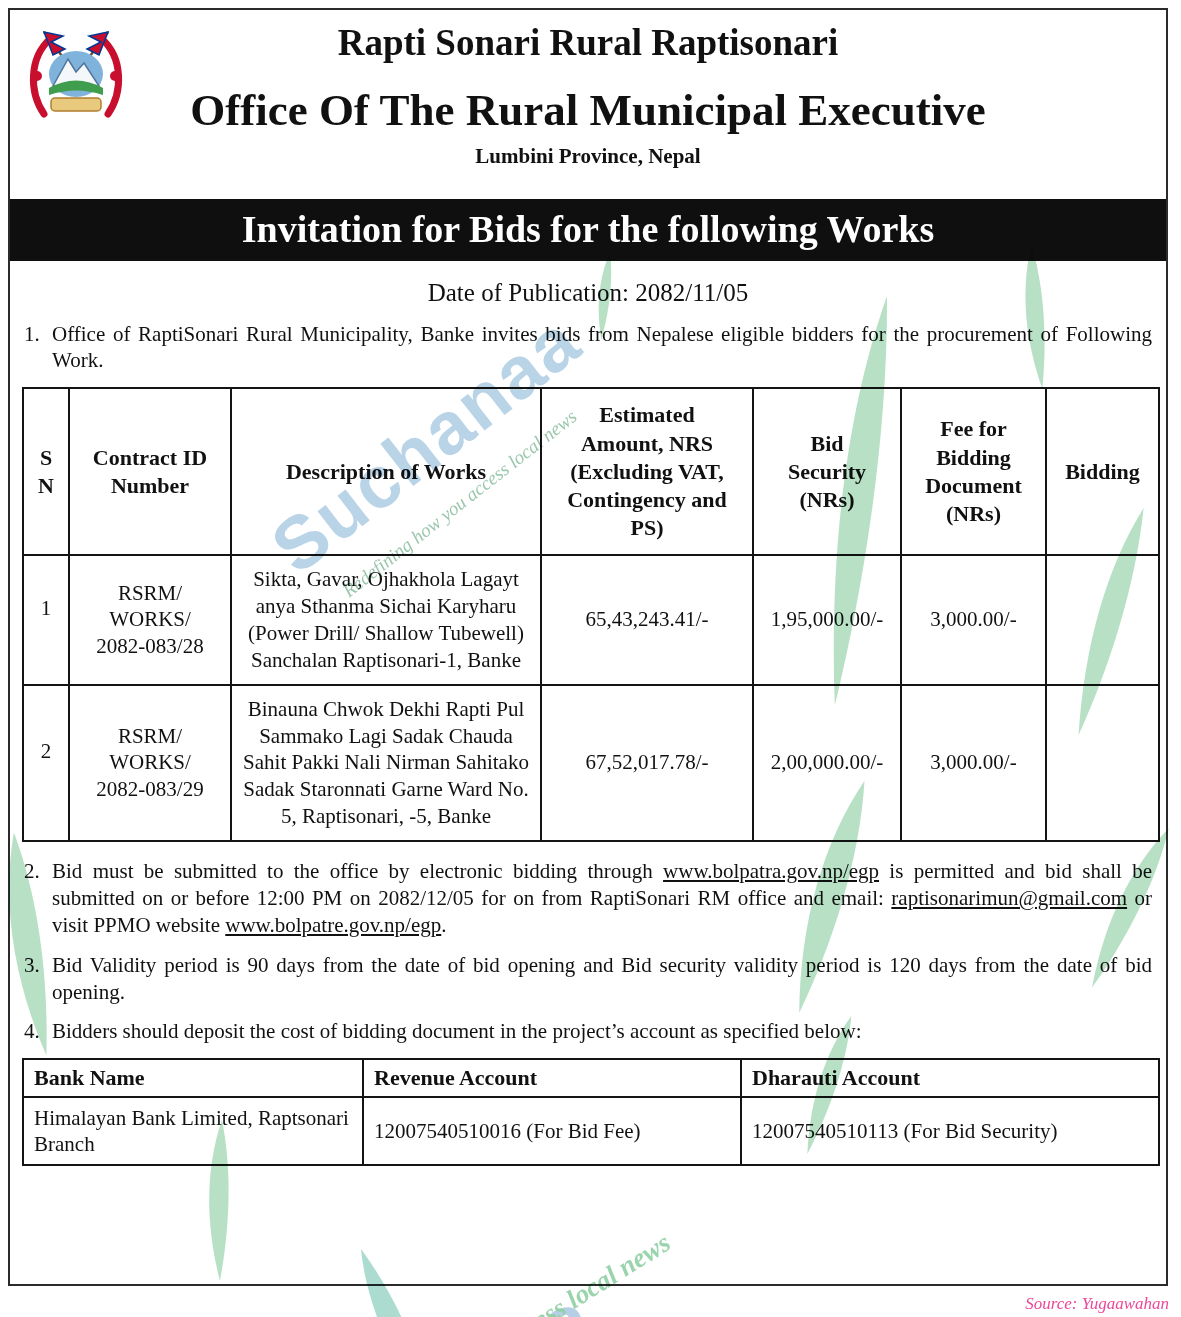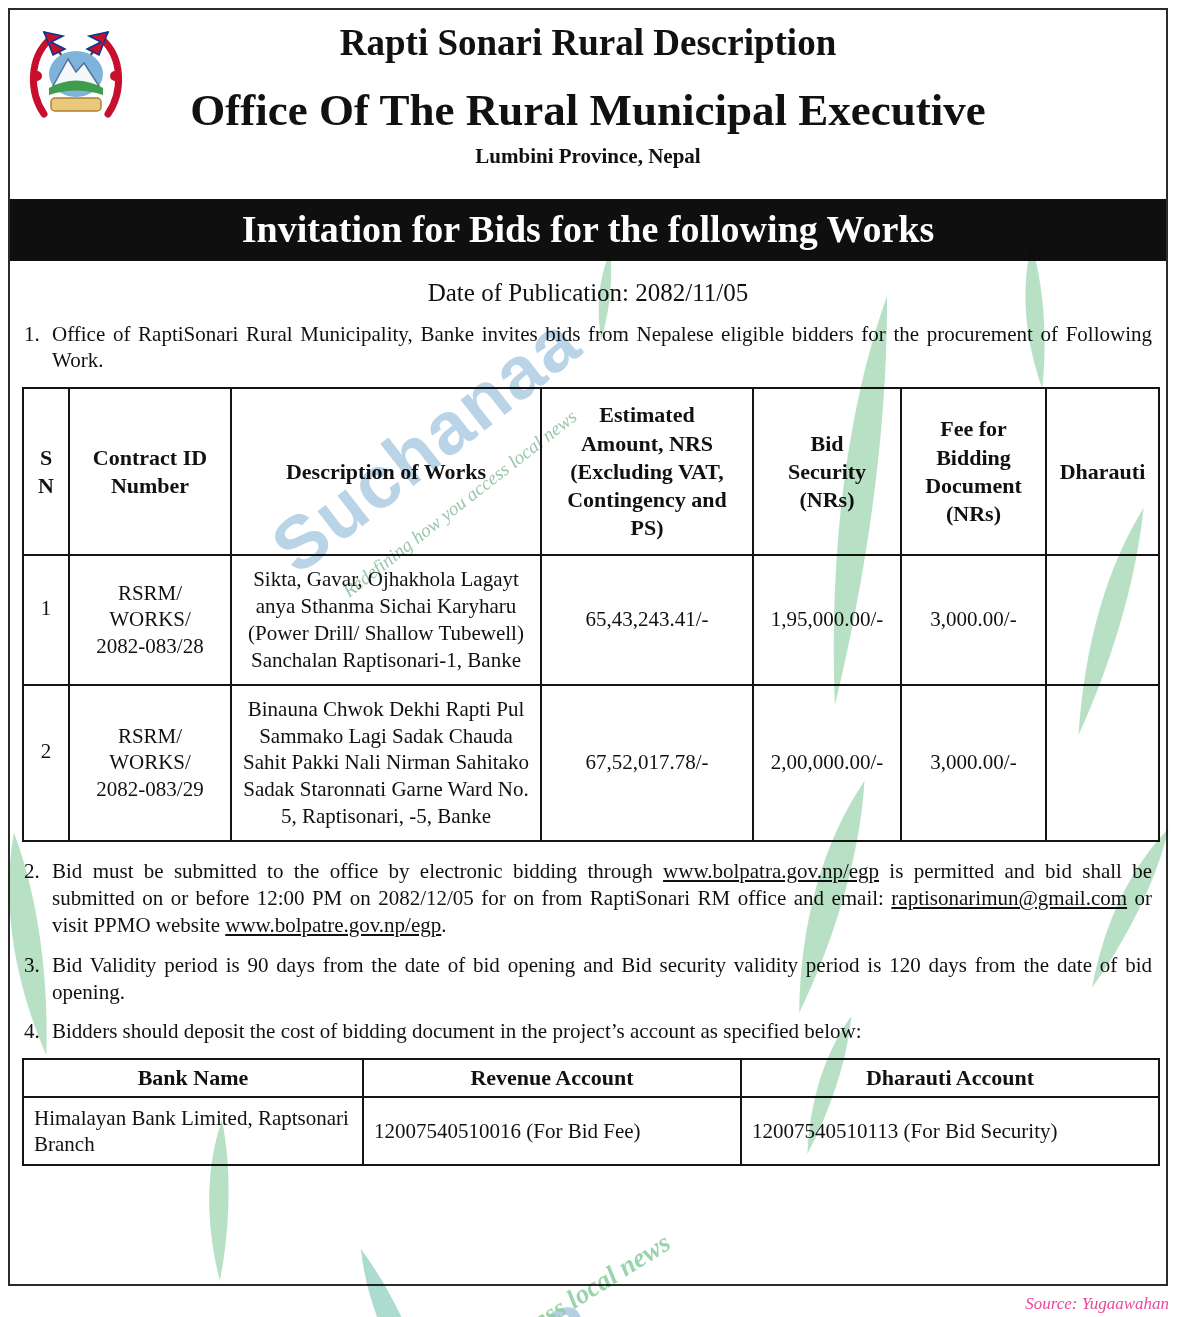--- a/index.html
+++ b/index.html
@@ -56,21 +56,21 @@
   .td-desc{padding-left:10px !important;padding-right:10px !important;padding-top:10px !important;padding-bottom:10px !important;}
 
   
   .after-table{margin-top:4px;}
 
   
   .bank-table{width:1136px;margin:6px 12px 0;}
   .bank-table th,.bank-table td{
     border:2px solid #141414;font-size:21px;line-height:1.25;padding:4px 10px;
   }
-  .bank-table th{font-weight:bold;font-size:22px;text-align:center;}
+  .bank-table th{font-weight:bold;font-size:22px;text-align:left;}
   .bank-table td{text-align:left;vertical-align:middle;height:58px;}
   .td-bank{width:340px;}
 
   
   .source{
     position:absolute;right:12px;bottom:3px;font-style:italic;font-size:17px;
     z-index:2;color:#ec4899;
   }
 
   
@@ -119,21 +119,21 @@
         <line x1="38" y1="32" x2="20" y2="8" stroke="#6b4a2b" stroke-width="2.5"></line>
         <path d="M20,8 L39,12 L27,18 L41,25 L29,31 Z" fill="#c8102e" stroke="#003893" stroke-width="1.5"></path>
         <line x1="66" y1="32" x2="84" y2="8" stroke="#6b4a2b" stroke-width="2.5"></line>
         <path d="M84,8 L65,12 L77,18 L63,25 L75,31 Z" fill="#c8102e" stroke="#003893" stroke-width="1.5"></path>
         <ellipse cx="52" cy="50" rx="27" ry="23" fill="#7fb3dc"></ellipse>
         <path d="M29,62 L44,35 L52,48 L60,39 L75,62 Z" fill="#f4f8fb" stroke="#51749b" stroke-width="1.5"></path>
         <path d="M25,64 Q52,49 79,64 L79,71 Q52,62 25,71 Z" fill="#3f9d4e"></path>
         <rect x="27" y="74" width="50" height="13" rx="4" fill="#e9c97d" stroke="#b07d2e" stroke-width="1.5"></rect>
       </svg>
     </div>
-    <div class="muni">Rapti Sonari Rural Description</div>
+    <div class="muni">Rapti Sonari Rural Raptisonari</div>
     <div class="office">Office Of The Rural Municipal Executive</div>
     <div class="addr">Lumbini Province, Nepal</div>
   </header>
 
   <div class="banner">Invitation for Bids for the following Works</div>
 
   <div class="pubdate">Date of Publication: 2082/11/05</div>
 
   <div class="clause">
     <span class="cnum">1.</span>
@@ -151,21 +151,21 @@
         <col style="width:113px">
     </colgroup>
     <thead>
       <tr>
         <th class="th-sn">S N</th>
         <th class="th-contract">Contract ID Number</th>
         <th>Description of Works</th>
         <th class="th-estimated">Estimated Amount, NRS (Excluding VAT, Contingency and PS)</th>
         <th class="th-security">Bid Security (NRs)</th>
         <th class="th-fee">Fee for Bidding Document (NRs)</th>
-        <th>Dharauti</th>
+        <th>Bidding</th>
       </tr>
     </thead>
     <tbody>
       <tr>
         <td class="td-sn">1</td>
         <td class="td-contract">RSRM/ WORKS/ 2082-083/28</td>
         <td class="td-desc">Sikta, Gavar, Ojhakhola Lagayt anya Sthanma Sichai Karyharu (Power Drill/ Shallow Tubewell) Sanchalan Raptisonari-1, Banke</td>
         <td>65,43,243.41/-</td>
         <td>1,95,000.00/-</td>
         <td>3,000.00/-</td>

